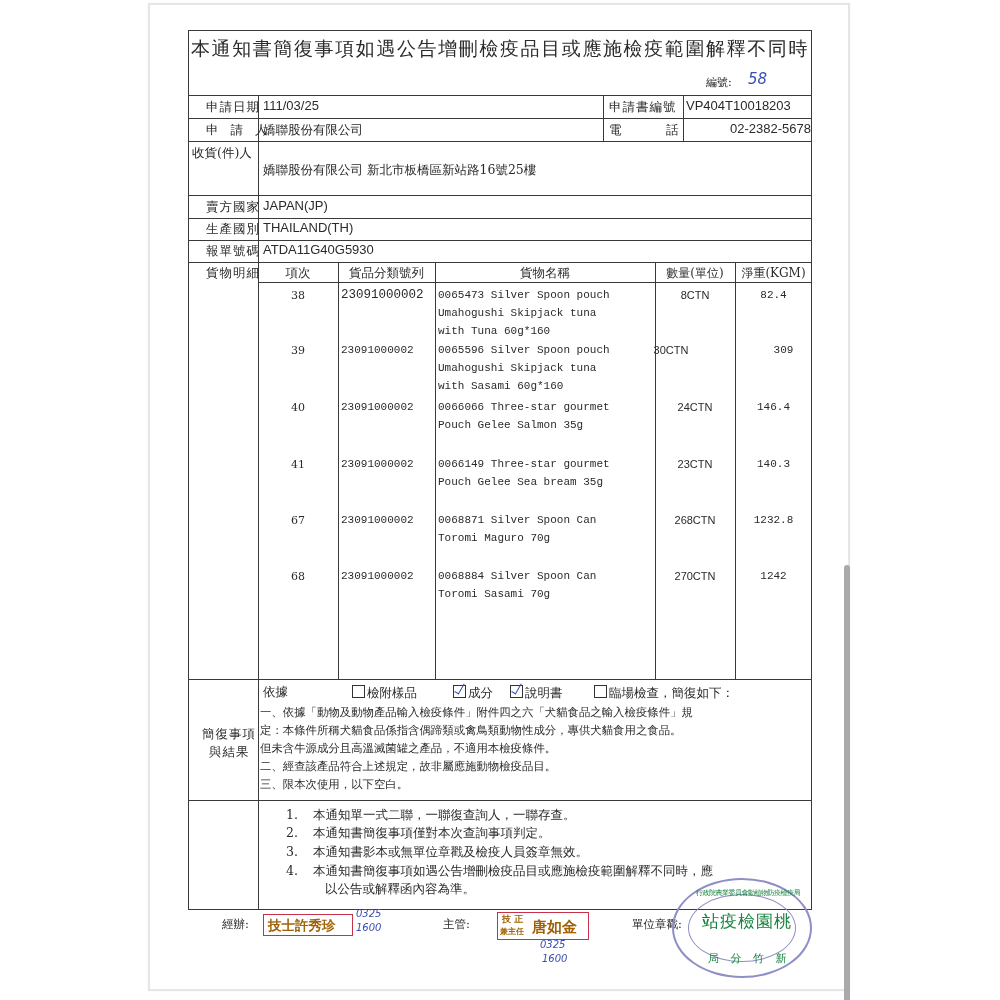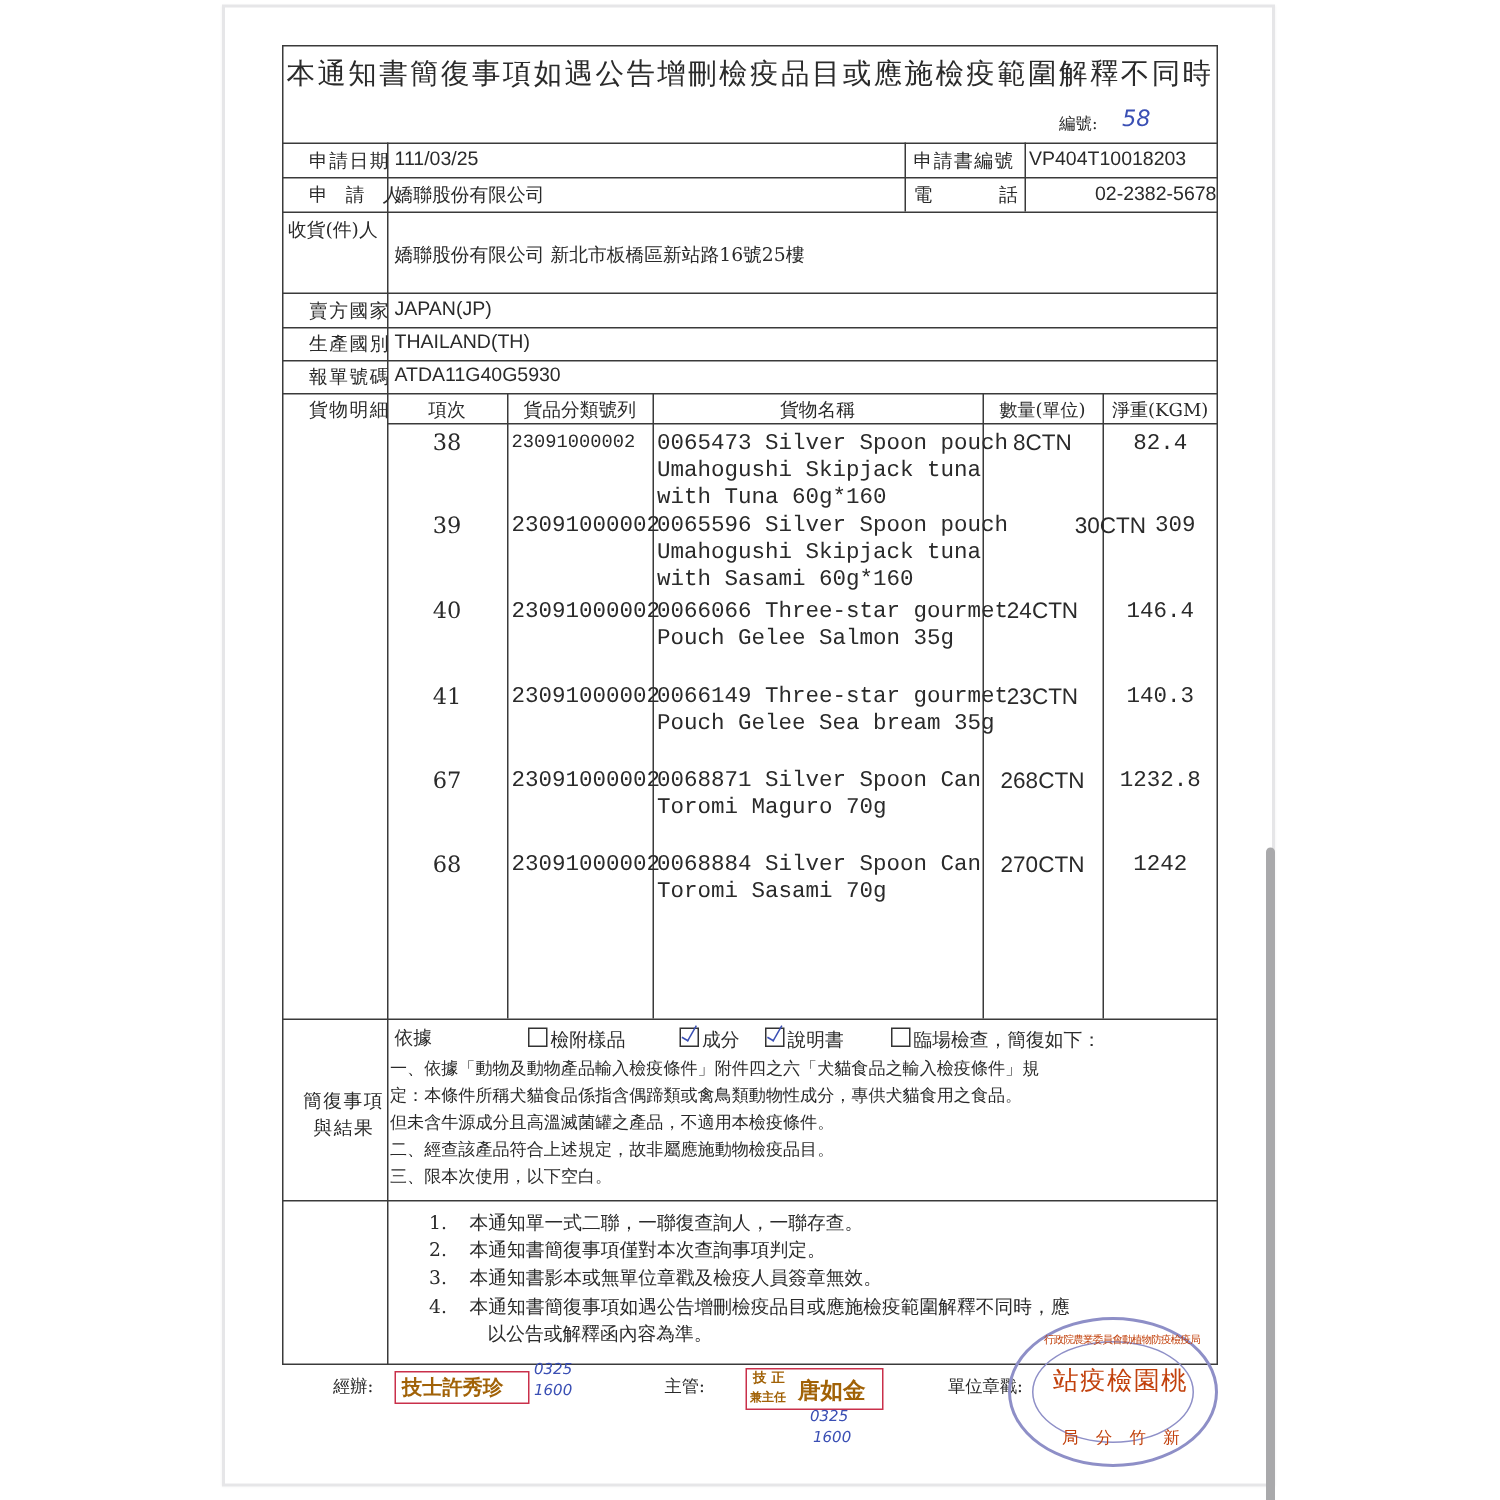--- a/index.html
+++ b/index.html
@@ -26,28 +26,28 @@
     position:absolute; left:188px; top:36px; width:624px; text-align:center;
     font-size:19px; letter-spacing:1.6px; color:#2b2b2b;
   }
   .lbl { font-size:12.5px; letter-spacing:1px; }
   .hand { color:#3a4fb4; font-family:"DejaVu Sans", sans-serif; font-style:italic; }
   .stamp-red {
     position:absolute; border:1.6px solid #c9304a; color:#a16207; box-sizing:border-box;
     font-family:"DejaVu Serif", serif; font-weight:bold;
   }
   .seal {
-    position:absolute; border:2px solid #8e8fc7; border-radius:50%; color:#c2410c; box-sizing:border-box;text-align:right;
+    position:absolute; border:2px solid #8e8fc7; border-radius:50%; color:#15803d; box-sizing:border-box;text-align:right;
   }
   .checkbox { display:inline-block; width:11px; height:11px; border:1.2px solid #333; vertical-align:-1px; margin-right:2px; position:relative; }
   .checkbox.checked::after {
     content:""; position:absolute; left:3px; top:-4px; width:4px; height:11px;
     border-right:1.5px solid #3a4fb4; border-bottom:1.5px solid #3a4fb4; transform:rotate(30deg);
   }
-  .row-cell { position:absolute; font-size:15px; line-height:17.5px; }
+  .row-cell { position:absolute; font-size:11px; line-height:17.5px; }
   .center { text-align:center; }
   .note-line { position:absolute; font-size:12.5px; line-height:17px; white-space:nowrap; }
 </style>
 </head>
 <body>
 
 <div class="paper"></div>
 <div class="scrollbar-thumb"></div>
 
 <div class="frame" style="left:188px; top:30px; width:624px; height:880px;"></div>
@@ -111,21 +111,21 @@
 <div class="row-cell mono" style="left:438px; top:305px;">Umahogushi Skipjack tuna</div>
 <div class="row-cell mono" style="left:438px; top:323px;">with Tuna 60g*160</div>
 <div class="row-cell center narrow" style="left:655px; top:287px; width:80px;">8CTN</div>
 <div class="row-cell center mono" style="left:735px; top:287px; width:77px;">82.4</div>
 
 <div class="row-cell center" style="left:258px; top:342px; width:80px;">39</div>
 <div class="row-cell mono" style="left:341px; top:342px;">23091000002</div>
 <div class="row-cell mono" style="left:438px; top:342px;">0065596 Silver Spoon pouch</div>
 <div class="row-cell mono" style="left:438px; top:360px;">Umahogushi Skipjack tuna</div>
 <div class="row-cell mono" style="left:438px; top:378px;">with Sasami 60g*160</div>
-<div class="row-cell center narrow" style="left:684px; top:342px; width:80px;text-align:right;">30CTN</div>
+<div class="row-cell center narrow" style="left:631px; top:342px; width:80px;">30CTN</div>
 <div class="row-cell center mono" style="left:735px; top:342px; width:97px;">309</div>
 
 <div class="row-cell center" style="left:258px; top:399px; width:80px;">40</div>
 <div class="row-cell mono" style="left:341px; top:399px;">23091000002</div>
 <div class="row-cell mono" style="left:438px; top:399px;">0066066 Three-star gourmet</div>
 <div class="row-cell mono" style="left:438px; top:417px;">Pouch Gelee Salmon 35g</div>
 <div class="row-cell center narrow" style="left:655px; top:399px; width:80px;">24CTN</div>
 <div class="row-cell center mono" style="left:735px; top:399px; width:77px;">146.4</div>
 
 <div class="row-cell center" style="left:258px; top:456px; width:80px;">41</div>

